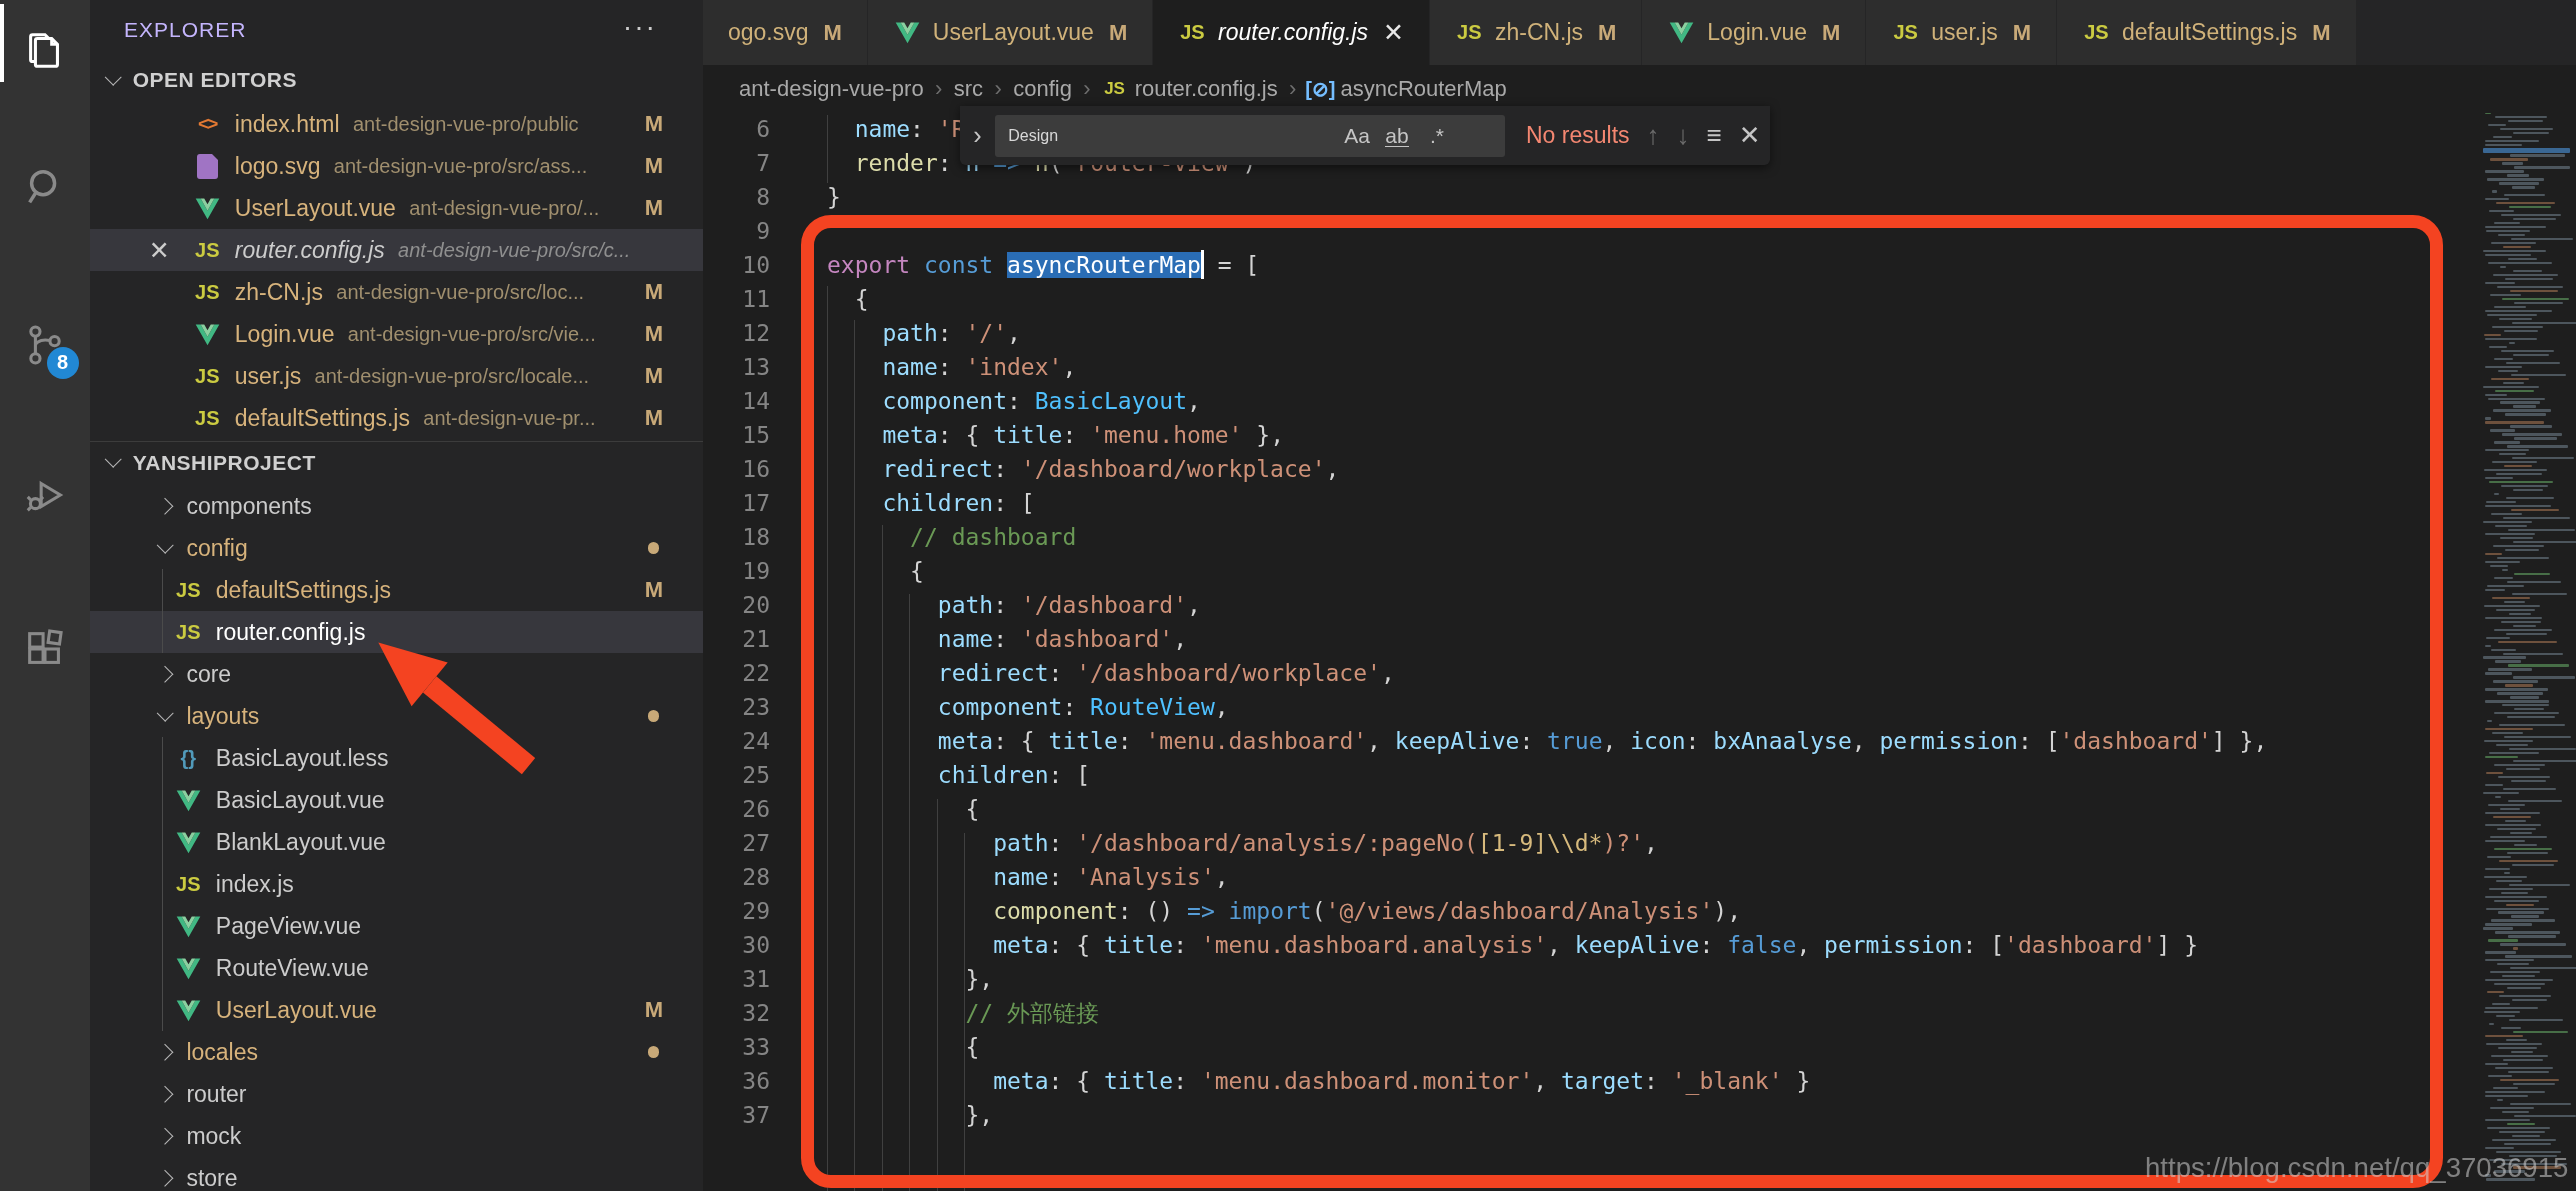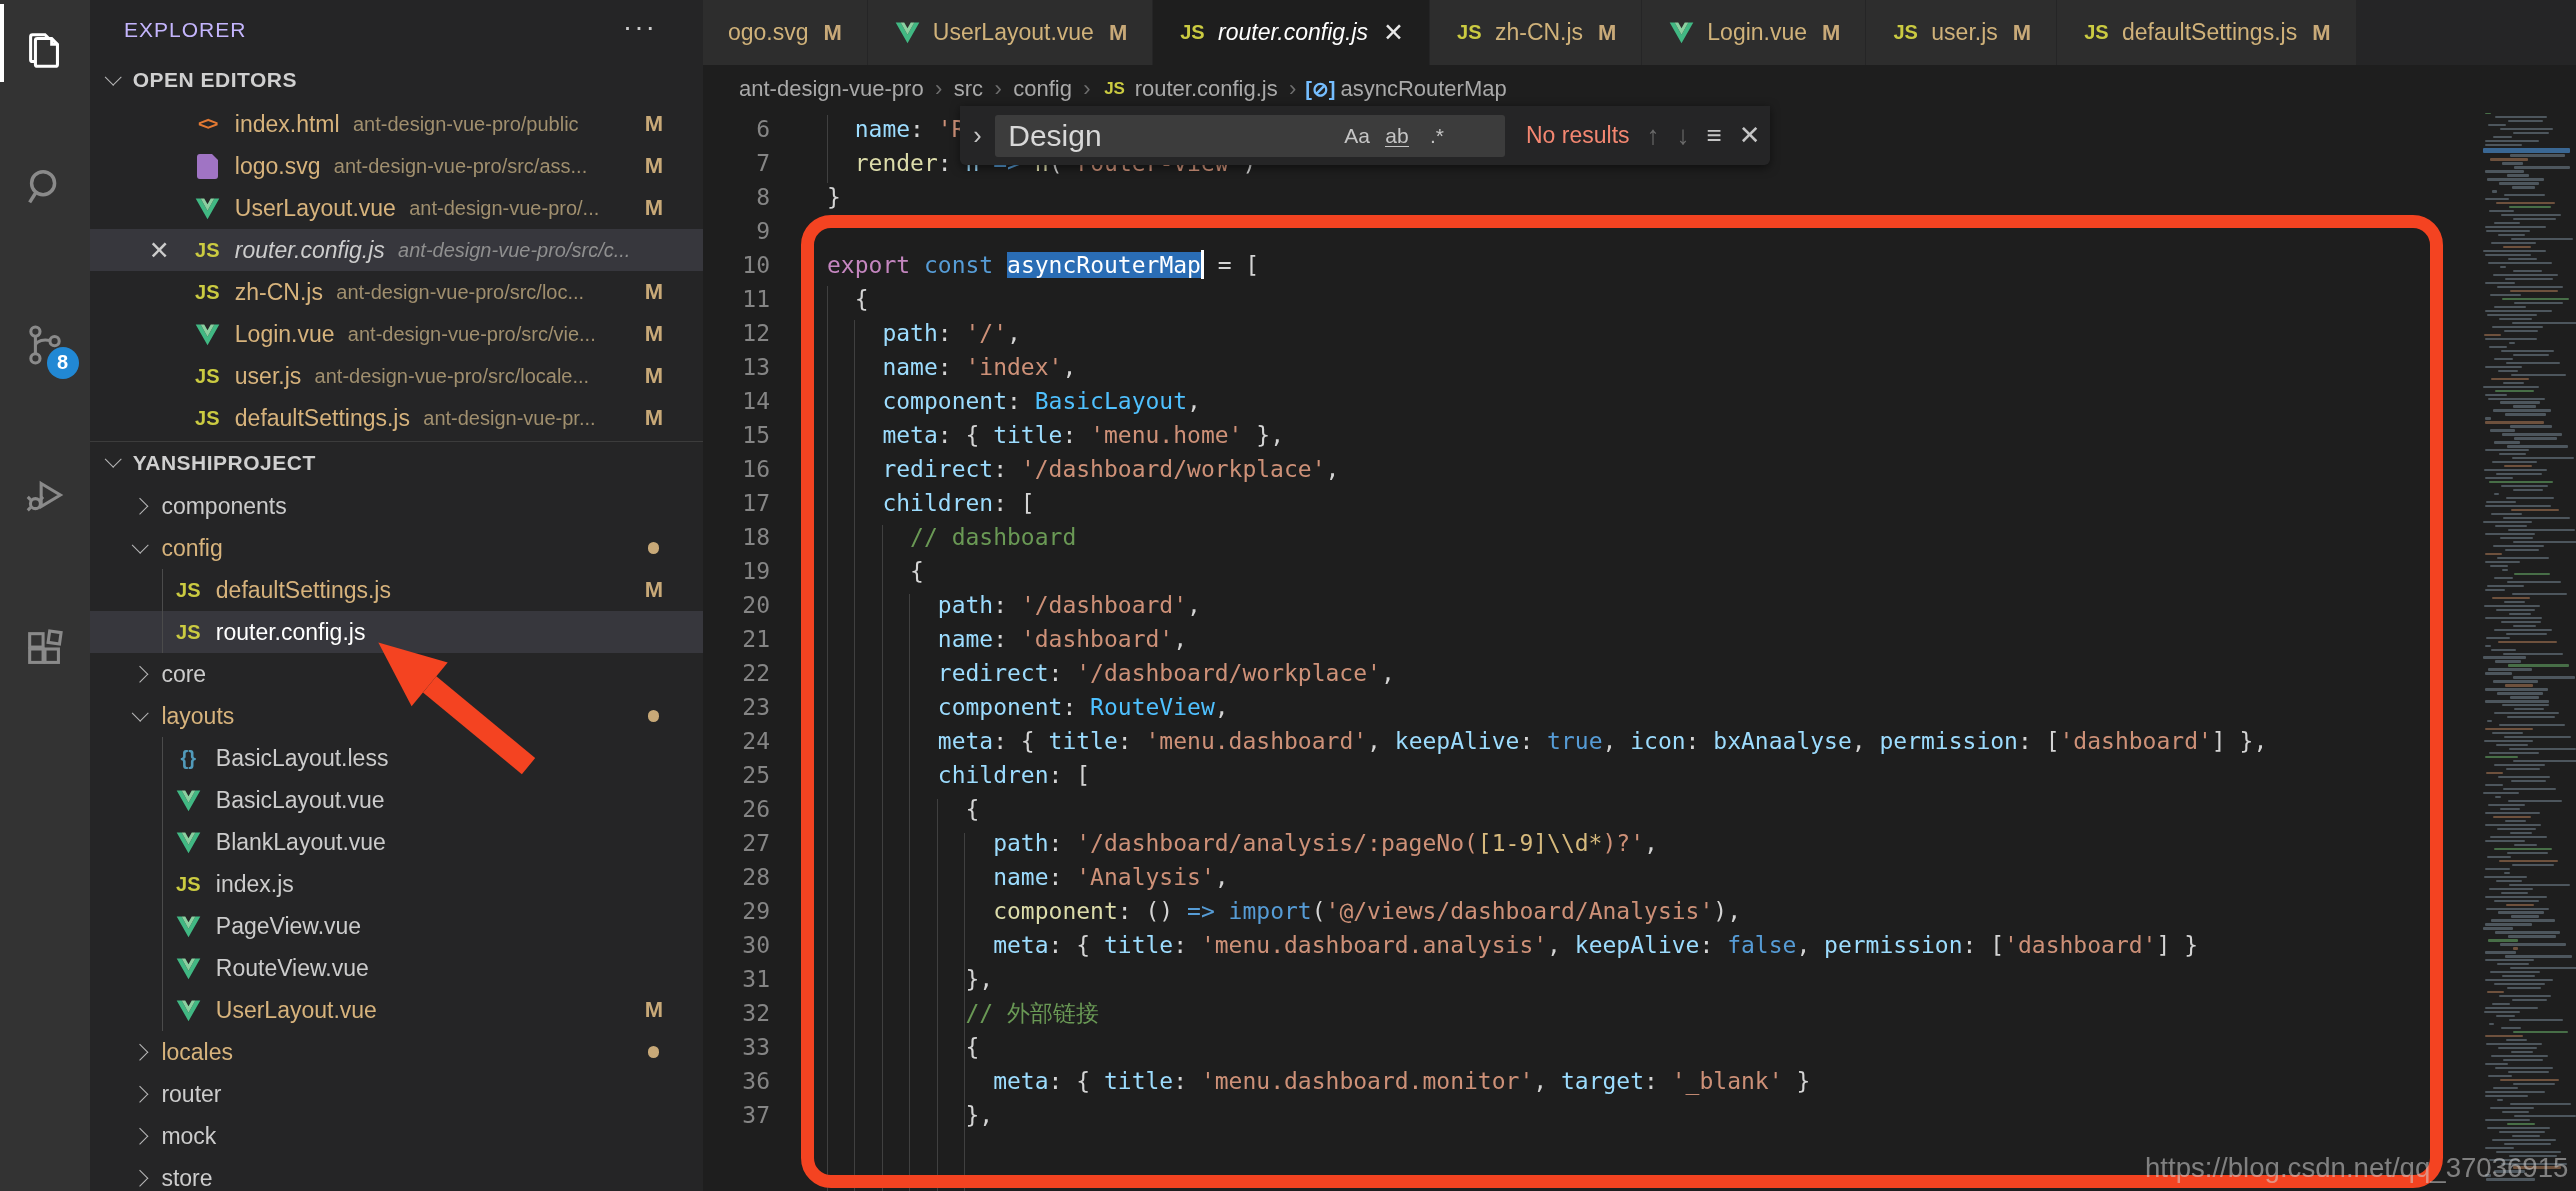--- a/index.html
+++ b/index.html
@@ -36,21 +36,21 @@
   .srow .badge { position:absolute; right:40px; font-size:22px; font-weight:700; color:#c8a978; }
   .srow .dotbadge { position:absolute; right:44px; width:11.4px; height:11.4px; border-radius:50%; background:#c8a978; }
   .oe-close { position:absolute; left:55px; width:28.5px; text-align:center; font-size:25px; color:#cccccc; }
   .oe-row { padding-left:103px; }
   .fic { display:inline-flex; width:28.5px; height:28.5px; margin-right:13.3px; align-items:center; justify-content:center; flex:none; }
   .ic-js { color:#cbcb41; font-weight:700; font-size:20px; font-style:normal; }
   .ic-html { color:#e37933; font-weight:700; font-size:19px; letter-spacing:-1.9px; font-style:normal; }
   .ic-less { color:#519aba; font-weight:700; font-size:20px; font-style:normal; }
   .ic-svgfile { position:relative; background:#a074c4; width:21px; height:25px; border-radius:2.9px; }
   .ic-svgfile::after { content:""; position:absolute; right:-1.9px; top:-1.9px; border:5.7px solid #252526; border-left-color:transparent; border-bottom-color:transparent; }
-  .tree-row.ind0 { padding-left:44px; }
+  .tree-row.ind0 { padding-left:69px; }
   .tree-row.ind0 .chev { margin-right:15px; }
   .tree-row.ind1 { padding-left:84px; }
   .tree-row.ind1::before { content:""; position:absolute; left:72px; top:0; bottom:0; border-left:1px solid #4b4b4b; }
   .flabel { color:#cccccc; }
   .srow.sel .flabel { color:#ffffff; }
 
   
   .editor { position:absolute; left:703px; top:0; right:0; height:1192px; background:#1e1e1e; }
   .tabbar { position:absolute; left:0; top:0; right:0; height:65px; background:#252526; display:flex; z-index:3; }
   .tab { position:relative; height:65px; display:flex; align-items:center; padding:12px 25px; background:#2d2d2d; border-right:1px solid #252526; font-size:23px; white-space:nowrap; cursor:pointer; }
@@ -82,21 +82,21 @@
 
   
   .minimap { position:absolute; right:0; top:112px; bottom:0; width:93px; background:#1e1e1e; overflow:hidden; z-index:1; }
   .mm-row { height:2.2px; margin-bottom:1.8px; border-radius:1px; opacity:0.85; }
   .mm-sel { background:#3f74a8 !important; width:87px !important; margin-left:0 !important; height:4.8px; }
 
   
   .find { position:absolute; left:960px; top:106px; width:810px; height:59px; background:#252526; box-shadow:0 2.9px 9.5px rgba(0,0,0,0.5); border-radius:0 0 5.7px 5.7px; display:flex; align-items:center; z-index:40; }
   .find .collapse { width:36px; text-align:center; color:#c5c5c5; font-size:25px; cursor:pointer; }
   .find .fin { position:relative; width:525px; height:42px; background:#3c3c3c; border-radius:2.9px; display:flex; align-items:center; }
-  .find .fin input { width:342px; background:transparent; border:none; outline:none; color:#d8d8d8; font-size:30px; padding-left:13.3px; font-family:"Liberation Sans", sans-serif; }
+  .find .fin input { width:342px; background:transparent; border:none; outline:none; color:#d8d8d8; font-size:16px; padding-left:13.3px; font-family:"Liberation Sans", sans-serif; }
   .fopt { width:40px; height:36px; display:flex; align-items:center; justify-content:center; color:#c5c5c5; font-size:21px; border-radius:3.8px; cursor:pointer; }
   .fopt .ul { border-bottom:1.9px solid #c5c5c5; line-height:1; }
   .find .fres { margin-left:21px; font-size:23px; color:#f48771; white-space:nowrap; }
   .find .fnav { margin-left:17px; font-size:26px; color:#6a6a6a; cursor:pointer; }
   .find .fsel { margin-left:17px; font-size:26px; color:#c5c5c5; cursor:pointer; }
   .find .fclose { margin-left:17px; margin-right:9.5px; font-size:26px; color:#c5c5c5; cursor:pointer; }
 
   
   .red-rect { position:absolute; left:801px; top:215px; width:1642px; height:973px; border:13.3px solid #f44321; border-radius:30px; z-index:50; pointer-events:none; }
   .arrow-svg { position:absolute; left:0; top:0; width:2576px; height:1192px; z-index:60; pointer-events:none; }

